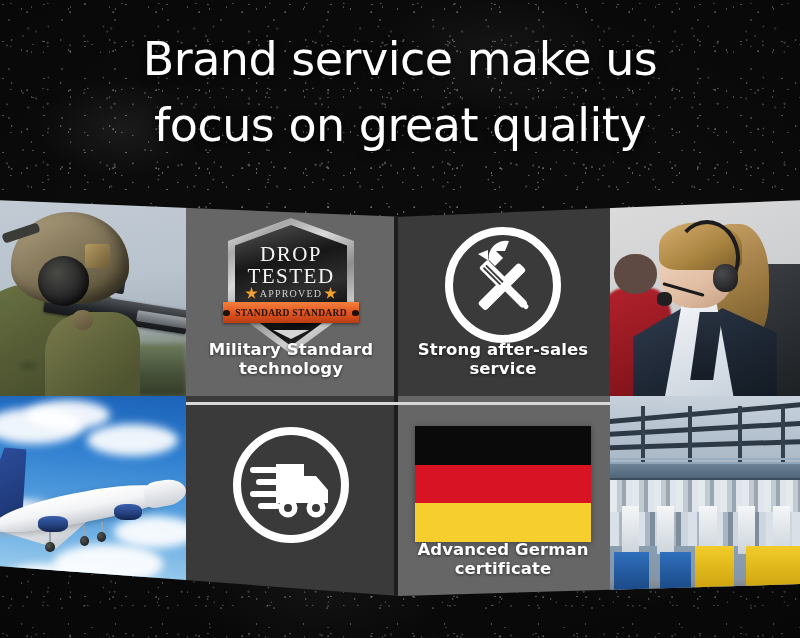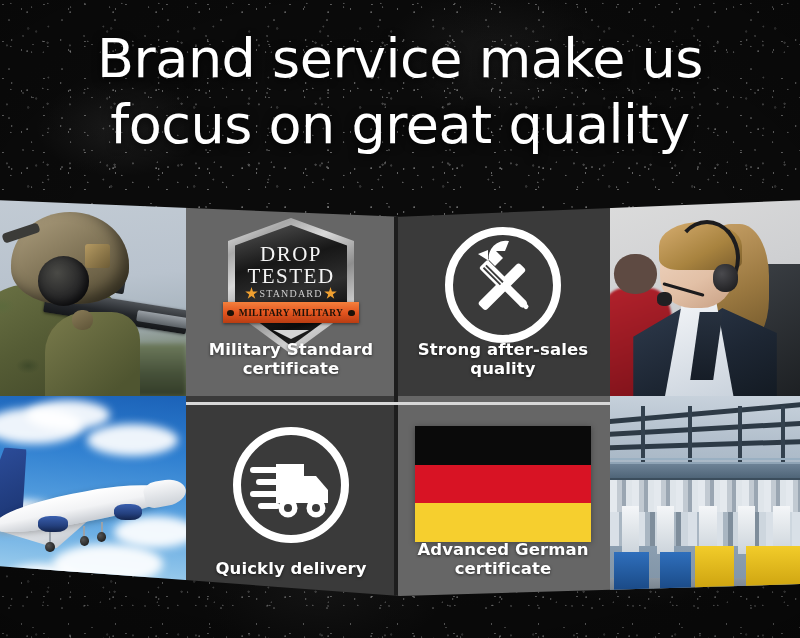--- a/index.html
+++ b/index.html
@@ -37,21 +37,21 @@
       radial-gradient(ellipse 120px 70px at 15% 20%, rgba(90,90,90,.22), transparent 70%),
       radial-gradient(ellipse 160px 90px at 62% 8%,  rgba(80,80,80,.18), transparent 70%),
       radial-gradient(ellipse 140px 80px at 88% 40%, rgba(95,95,95,.20), transparent 70%),
       radial-gradient(ellipse 180px 100px at 40% 92%,rgba(70,70,70,.20), transparent 70%),
       radial-gradient(ellipse 150px 85px at 80% 86%, rgba(85,85,85,.17), transparent 70%);}
   .bg-vig{position:absolute;inset:0;
     background:radial-gradient(ellipse 110% 90% at 50% 45%, rgba(0,0,0,0) 35%, rgba(0,0,0,.55) 100%);}
 
   
   .headline{position:absolute;top:26px;left:0;width:800px;text-align:center;
-    color:#fff;font-size:54px;line-height:66px;font-weight:400;
+    color:#fff;font-size:46px;line-height:66px;font-weight:400;
     letter-spacing:-.5px;white-space:pre-line;
     font-family:"DejaVu Sans","Liberation Sans",sans-serif;
     text-shadow:0 2px 10px rgba(0,0,0,.85);}
 
   
   .band{position:absolute;left:-4px;top:196px;width:808px;height:400px;
     overflow:hidden;
     -webkit-clip-path:polygon(0% 1.0%, 50% 5.2%, 100% 1.0%, 100% 97.0%, 50% 100%, 0% 92.5%);
     clip-path:polygon(0% 1.0%, 50% 5.2%, 100% 1.0%, 100% 97.0%, 50% 100%, 0% 92.5%);}
   .band-inner{position:absolute;inset:0;display:grid;
@@ -299,33 +299,33 @@
           <div class="sold-strap"></div>
         </div>
       </div>
 
       <div class="cell panel">
         <div class="badge-wrap">
           <div class="shield"></div>
           <div class="shield-in"></div>
           <div class="badge-txt bt-test">TESTED</div>
           <div class="badge-txt bt-drop">DROP</div>
-          <div class="badge-txt bt-appr">STANDARD</div>
+          <div class="badge-txt bt-appr">APPROVED</div>
           <div class="star star-l"></div>
           <div class="star star-r"></div>
           <div class="ribbon">
             <div class="ribbon-txt">
               <span class="rb-dot"></span>
-              <span>MILITARY MILITARY</span>
+              <span>STANDARD STANDARD</span>
               <span class="rb-dot"></span>
             </div>
           </div>
           <div class="shield-chev"></div>
         </div>
-        <div class="cell-label">Military Standard certificate</div>
+        <div class="cell-label">Military Standard technology</div>
       </div>
 
       <div class="cell panel dark">
         <div class="circ">
           <svg width="126" height="126" viewBox="0 0 126 126" aria-hidden="true">
             <circle cx="63" cy="63" r="54" fill="none" stroke="#ffffff" stroke-width="8"></circle>
 
             <g transform="rotate(45 63 63)">
               <rect x="58" y="36" width="11" height="58" rx="3" fill="#ffffff"></rect>
             </g>
@@ -334,21 +334,21 @@
 
             <g transform="rotate(-45 63 63)">
               <rect x="58" y="34" width="12" height="30" rx="2" fill="#ffffff"></rect>
               <rect x="60.5" y="37" width="1.8" height="24" fill="#3a3a3a"></rect>
               <rect x="64" y="37" width="1.8" height="24" fill="#3a3a3a"></rect>
               <rect x="60" y="64" width="8" height="30" rx="4" fill="#ffffff"></rect>
               <rect x="61.5" y="92" width="5" height="5" rx="2.5" fill="#ffffff"></rect>
             </g>
           </svg>
         </div>
-        <div class="cell-label">Strong after-sales quality</div>
+        <div class="cell-label">Strong after-sales service</div>
       </div>
 
       <div class="cell">
         <div class="ph">
           <div class="cc-bg"></div>
           <div class="cc-chair"></div>
           <div class="cc-bgp-body"></div>
           <div class="cc-bgp-head"></div>
           <div class="cc-hair-back"></div>
           <div class="cc-jacket"></div>
@@ -401,21 +401,20 @@
             <path d="M48 42 h28 v39 h-28 z" fill="#ffffff"></path>
 
             <path d="M76 54 h12 l12 14 v13 h-24 z" fill="#ffffff"></path>
 
             <circle cx="60" cy="86" r="9.5" fill="#ffffff"></circle>
             <circle cx="60" cy="86" r="4" fill="#3a3a3a"></circle>
             <circle cx="88" cy="86" r="9.5" fill="#ffffff"></circle>
             <circle cx="88" cy="86" r="4" fill="#3a3a3a"></circle>
           </svg>
         </div>
-        <div class="cell-label">Quickly delivery</div>
       </div>
 
       <div class="cell panel">
         <div class="flag">
           <div class="fl fl-black"></div>
           <div class="fl fl-red"></div>
           <div class="fl fl-gold"></div>
         </div>
         <div class="cell-label">Advanced German certificate</div>
       </div>

